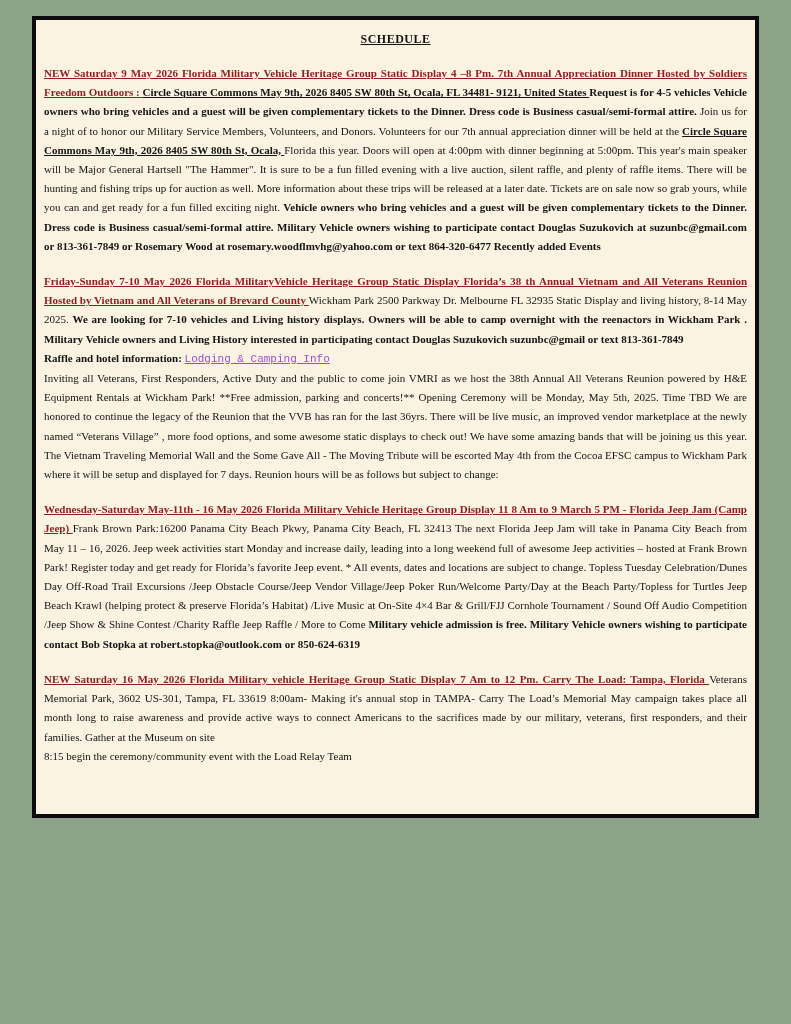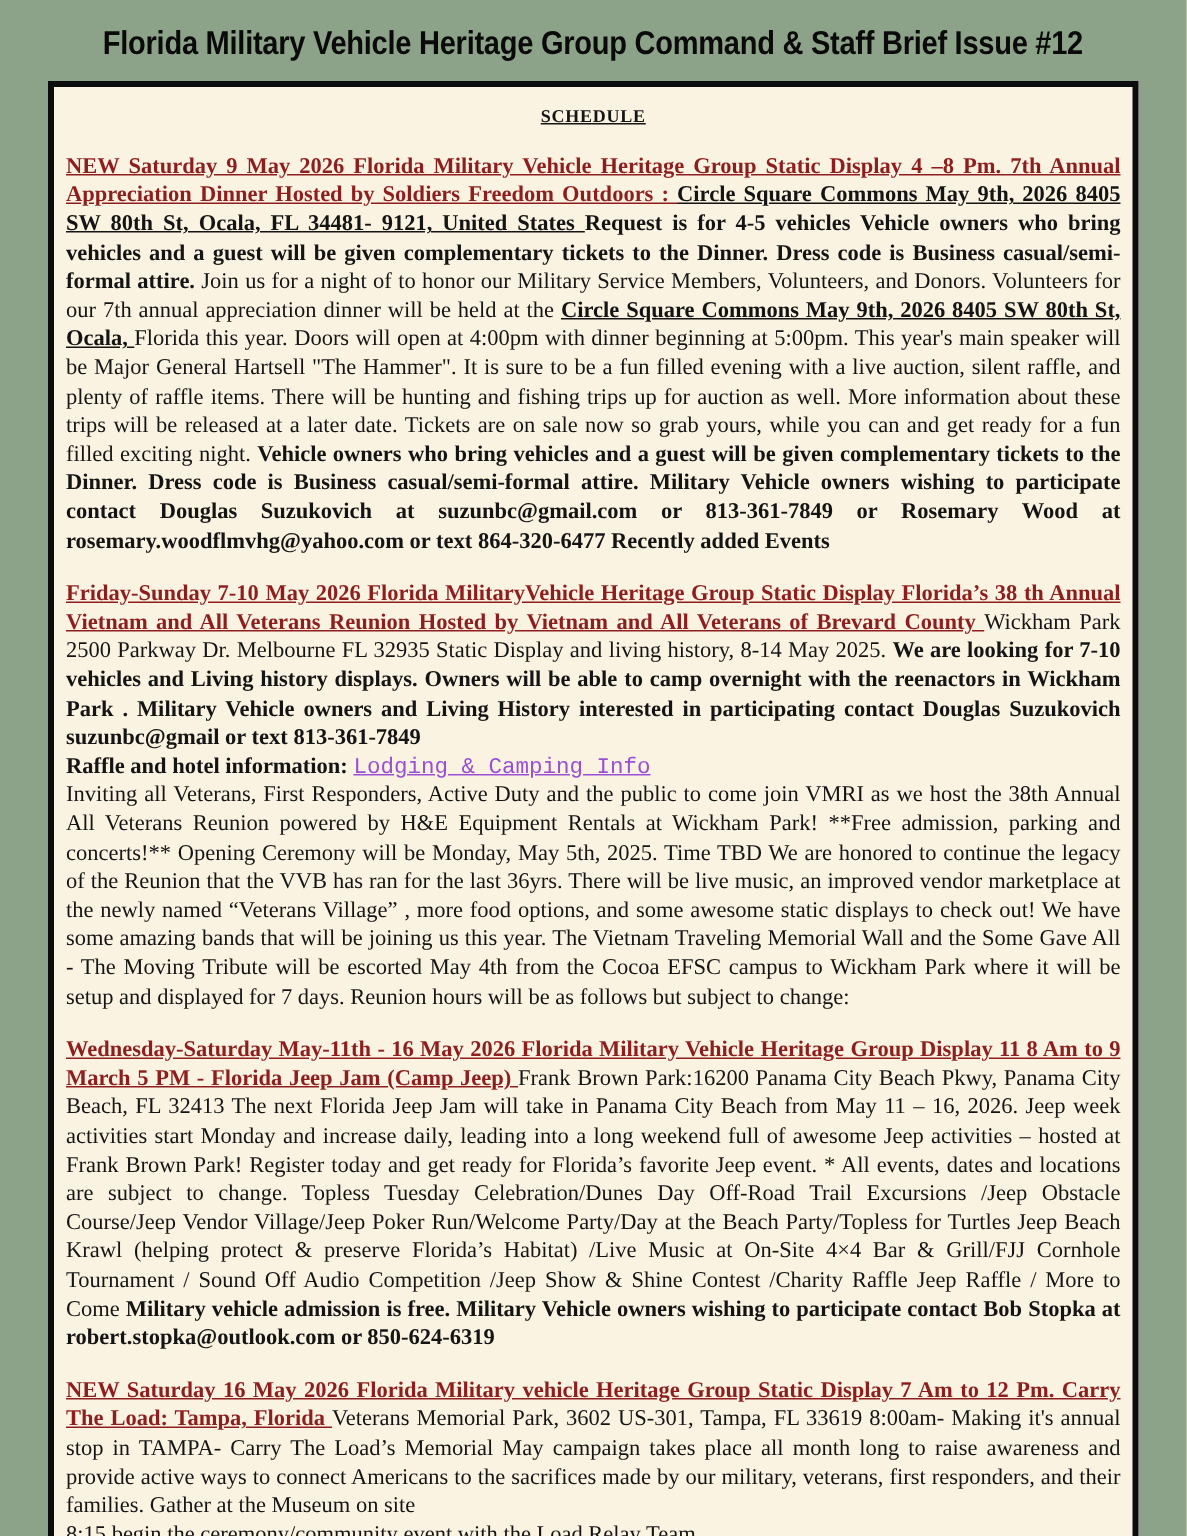--- a/index.html
+++ b/index.html
@@ -46,21 +46,21 @@
   }
   .schedule-heading{
     text-align:center;
     font-size:12px;
     font-weight:bold;
     text-decoration:underline;
     letter-spacing:0.5px;
     margin:4px 0 17px 0;
   }
   .event{
-    font-size:15px;
+    font-size:11px;
     line-height:19.2px;
     text-align:justify;
     margin:0 0 16px 0;
   }
   .event.last{margin-bottom:0;}
   .rh{ 
     color:var(--red);
     font-weight:bold;
     text-decoration:underline;
   }
@@ -76,23 +76,20 @@
     text-decoration:underline;
     cursor:pointer;
     font-family:Liberation Mono, monospace;
   }
 </style>
 </head>
 <body>
 
 <div class="page">
 
-  <div class="title-wrap">
-    <h1 class="title">Florida Military Vehicle Heritage Group Command &amp; Staff Brief Issue #12</h1>
-  </div>
 
   <div class="content-box">
 
     <h2 class="schedule-heading">SCHEDULE</h2>
 
     <p class="event"><span class="rh">NEW Saturday 9 May 2026  Florida Military Vehicle Heritage Group Static Display 4 –8 Pm. 7th Annual Appreciation Dinner Hosted by Soldiers Freedom Outdoors : </span><span class="bh">Circle Square Commons May 9th, 2026 8405 SW 80th St, Ocala, FL 34481- 9121, United States </span><span class="b"> Request is for 4-5 vehicles Vehicle owners who bring vehicles and a guest will be given complementary tickets to the Dinner. Dress code is Business casual/semi-formal attire. </span><span class="n">Join us for a night of to honor our Military Service Members, Volunteers, and Donors. Volunteers for our 7th annual appreciation dinner will be held at the </span><span class="bh">Circle Square Commons May 9th, 2026 8405 SW 80th St, Ocala, </span><span class="n"> Florida this year. Doors will open at 4:00pm with dinner beginning at 5:00pm. This year's main speaker will be Major General Hartsell "The Hammer". It is sure to be a fun filled evening with a live auction, silent raffle, and plenty of raffle items. There will be hunting and fishing trips up for auction as well. More information about these trips will be released at a later date. Tickets are on sale now so grab yours, while you can and get ready for a fun filled exciting night. </span><span class="b">Vehicle owners who bring vehicles and a guest will be given complementary tickets to the Dinner. Dress code is Business casual/semi-formal attire. Military Vehicle owners wishing to participate contact Douglas Suzukovich at suzunbc@gmail.com or 813-361-7849 or Rosemary Wood at rosemary.woodflmvhg@yahoo.com or text 864-320-6477 Recently added Events</span></p>
 
     <p class="event"><span class="rh">Friday-Sunday 7-10 May 2026 Florida MilitaryVehicle Heritage Group  Static Display Florida’s 38 th Annual Vietnam and All Veterans Reunion Hosted by Vietnam and All Veterans of Brevard County </span><span class="n"> Wickham Park 2500 Parkway Dr. Melbourne FL 32935  Static Display and living history, 8-14 May 2025. </span><span class="b">We are looking for 7-10 vehicles and Living history displays. Owners will be able to camp overnight with the reenactors in Wickham Park . Military Vehicle owners and Living History interested in participating contact Douglas Suzukovich suzunbc@gmail or text 813-361-7849</span><br>
       <span class="b">Raffle and hotel information: </span> <a class="link" href="#">Lodging &amp; Camping Info</a><br>
       <span class="n">Inviting all Veterans, First Responders, Active Duty and the public to come join VMRI as we host the 38th Annual All Veterans Reunion powered by H&amp;E Equipment Rentals at Wickham Park! **Free admission, parking and concerts!** Opening Ceremony will be Monday, May 5th, 2025. Time TBD We are honored to continue the legacy of the Reunion that the VVB has ran for the last 36yrs. There will be live music, an improved vendor marketplace at the newly named “Veterans Village” , more food options, and some awesome static displays to check out! We have some amazing bands that will be joining us this year. The Vietnam Traveling Memorial Wall and the Some Gave All - The Moving Tribute will be escorted May 4th from the Cocoa EFSC campus to Wickham Park where it will be setup and displayed for 7 days. Reunion hours will be as follows but subject to change:</span></p>

